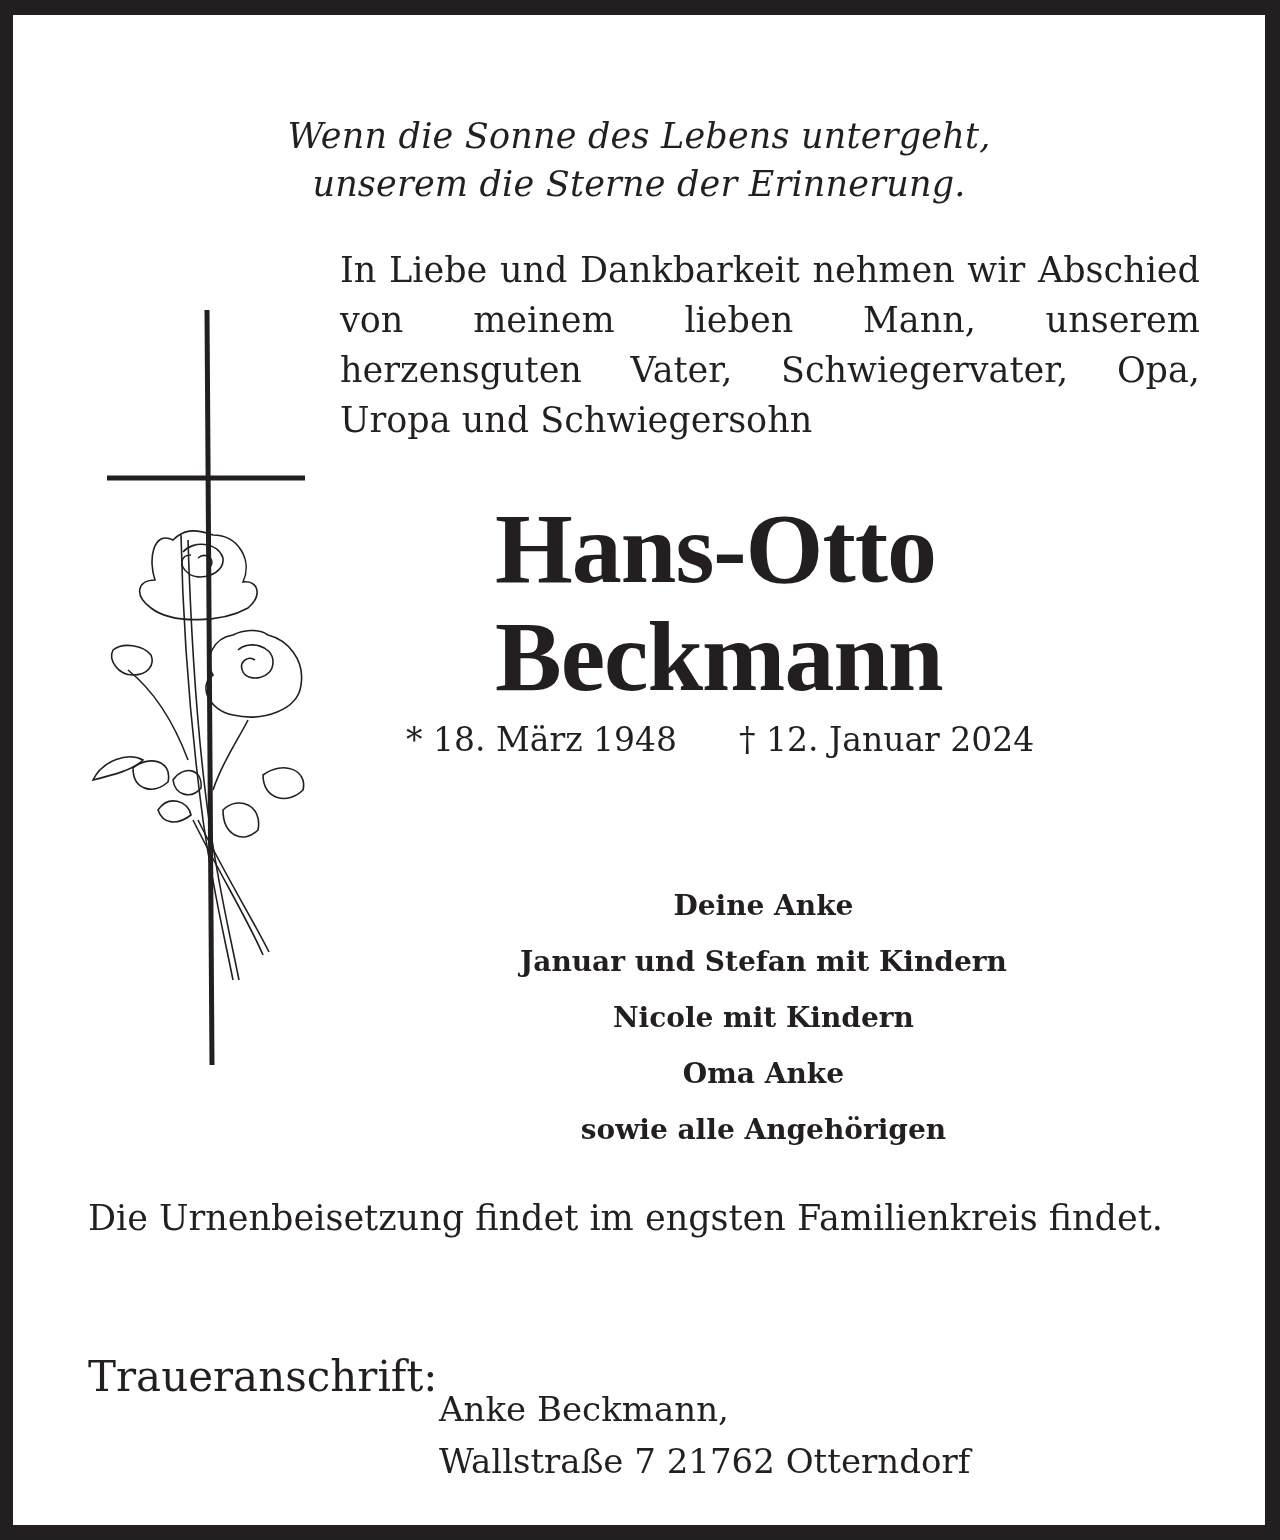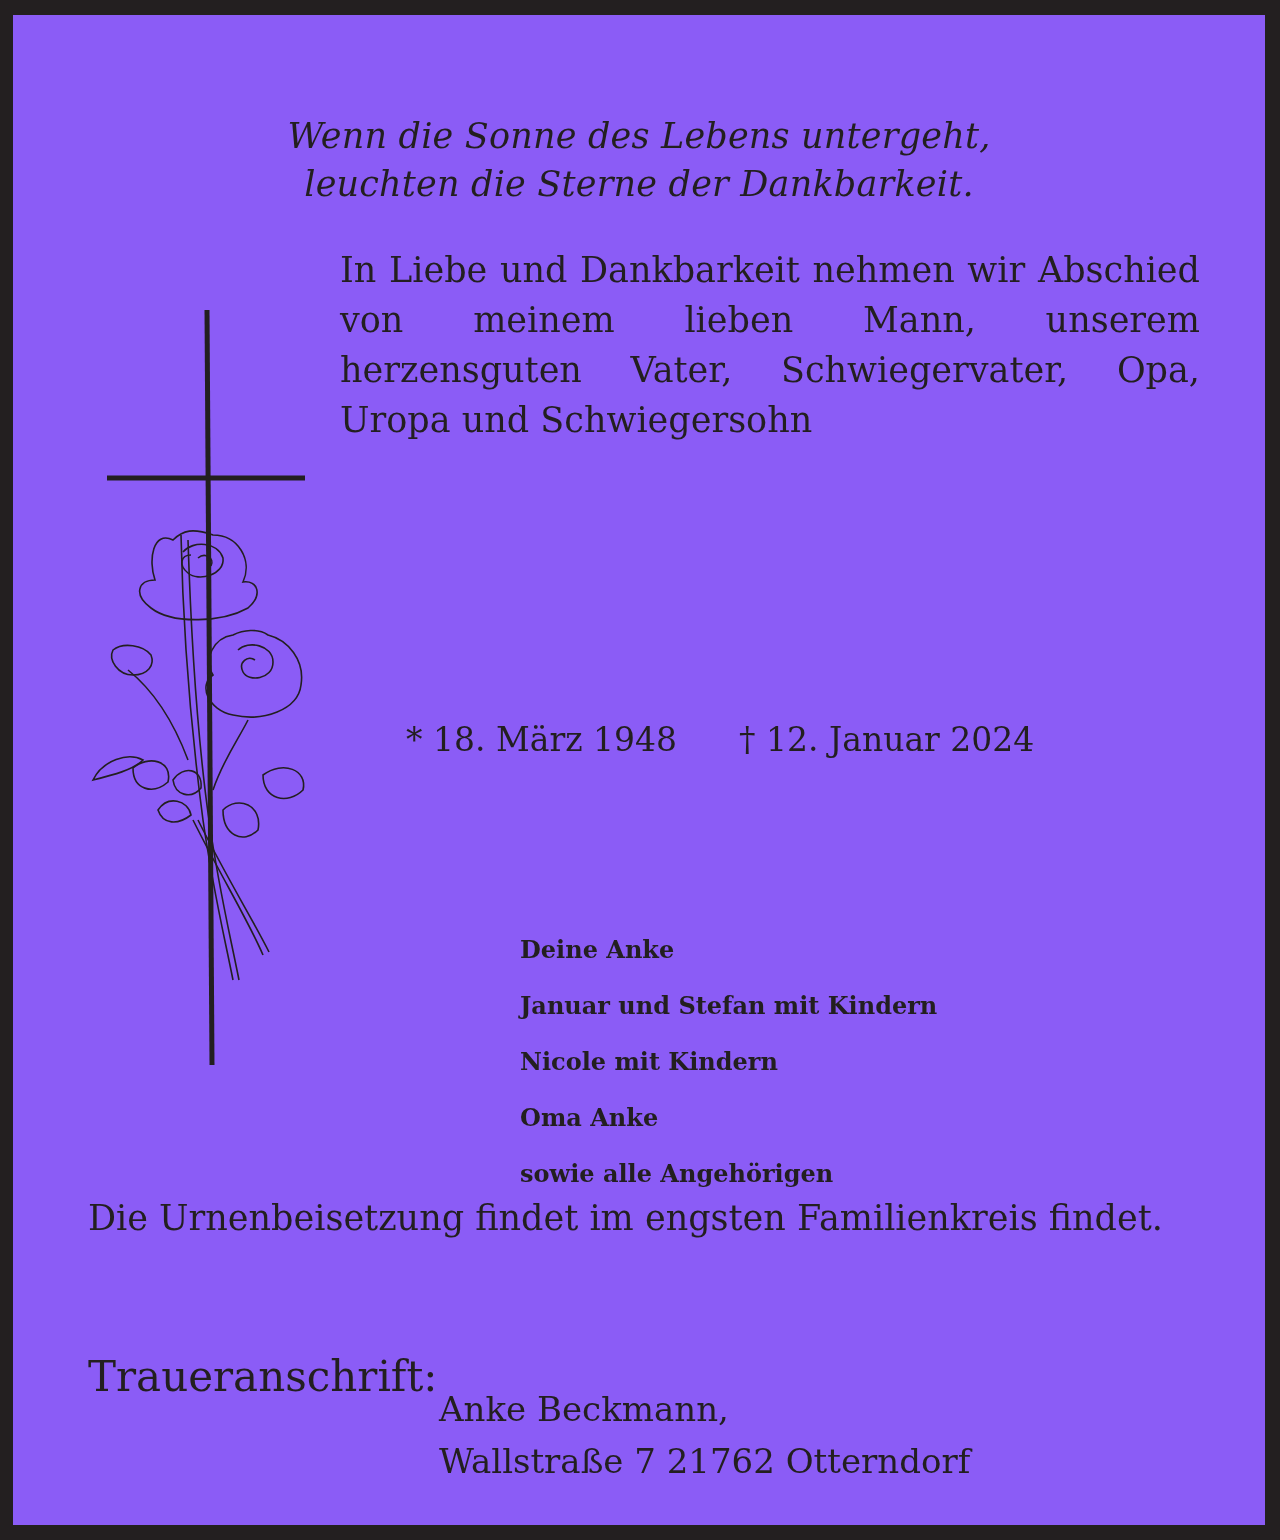--- a/index.html
+++ b/index.html
@@ -1,39 +1,39 @@
 <!DOCTYPE html>
 <html><head>
 <meta charset="utf-8">
 <style>
   html,body{margin:0;padding:0;}
   body{width:1280px;height:1540px;background:#231f20;position:relative;overflow:hidden;}
-  .page{position:absolute;left:13px;top:15px;width:1252px;height:1510px;background:#8b5cf6;color:#231f20;font-family:"DejaVu Serif","Liberation Serif",serif;}
+  .page{position:absolute;left:13px;top:15px;width:1252px;height:1510px;background:#ffffff;color:#231f20;font-family:"DejaVu Serif","Liberation Serif",serif;}
   .abs{position:absolute;}
   .quote{left:0;width:1252px;top:97px;text-align:center;font-style:italic;font-size:35px;line-height:48px;letter-spacing:0.2px;}
   .intro{left:327px;top:230px;width:860px;font-size:35px;line-height:50px;text-align:justify;}
   .name{left:482px;top:480px;font-family:"Liberation Serif",serif;font-weight:bold;font-size:100px;line-height:108px;letter-spacing:-1px;}
   .dates{left:393px;top:700px;font-size:33px;line-height:50px;white-space:pre;text-align:center;}
   .dates span{display:inline-block;}
   .trauer{left:507px;top:797px;font-size:34px;line-height:50px;}
-  .family{left:507px;top:907px;font-size:24px;font-weight:bold;line-height:56px;}
+  .family{left:507px;top:863px;font-size:28px;font-weight:bold;line-height:56px;text-align:center;}
   .family div{white-space:nowrap;}
   .burial{left:75px;top:1178px;width:1105px;font-size:35px;line-height:50px;text-align:justify;text-align-last:left;}
   .addr-label{left:75px;top:1336px;font-size:42px;line-height:52px;}
   .addr{left:426px;top:1336px;font-size:34px;line-height:52px;margin-top:32px;}
   .cross{left:60px;top:275px;}
 </style>
 </head>
 <body>
 
 <div class="page">
 
   <div class="abs quote">
     <div>Wenn die Sonne des Lebens untergeht,</div>
-    <div>leuchten die Sterne der Dankbarkeit.</div>
+    <div>unserem die Sterne der Erinnerung.</div>
   </div>
 
   <div class="abs intro">In Liebe und Dankbarkeit nehmen wir Abschied von meinem lieben Mann, unserem herzensguten Vater, Schwiegervater, Opa, Uropa und Schwiegersohn</div>
 
   <svg class="abs cross" width="240" height="780" viewBox="0 0 240 780">
     <g stroke="#231f20" fill="none">
       <line x1="134" y1="20" x2="139" y2="775" stroke-width="5"></line>
       <line x1="34" y1="188" x2="232" y2="188" stroke-width="5"></line>
       <g stroke-width="1.6">
         <path d="M100 250 C 80 240, 75 270, 82 290 C 65 290, 60 305, 78 318 C 100 335, 150 332, 175 318 C 190 305, 185 290, 170 292 C 180 270, 165 245, 140 245 C 120 238, 110 240, 100 250 Z"></path>
@@ -51,20 +51,24 @@
         <path d="M108 245 C 110 340, 118 440, 130 530 C 140 600, 150 640, 160 690"></path>
         <path d="M115 250 C 118 345, 124 445, 136 530 C 146 600, 156 640, 166 690"></path>
         <path d="M120 530 C 150 590, 175 630, 190 665"></path>
         <path d="M125 530 C 155 590, 180 630, 196 662"></path>
         <path d="M55 380 C 80 400, 100 430, 115 470"></path>
         <path d="M175 430 C 165 450, 150 470, 140 500"></path>
       </g>
     </g>
   </svg>
 
+  <div class="abs name">
+    <div>Hans-Otto</div>
+    <div>Beckmann</div>
+  </div>
 
   <div class="abs dates"><span>* 18. März 1948</span><span style="width:62px"></span><span>† 12. Januar 2024</span></div>
 
 
   <div class="abs family">
     <div>Deine Anke</div>
     <div>Januar und Stefan mit Kindern</div>
     <div>Nicole mit Kindern</div>
     <div>Oma Anke</div>
     <div>sowie alle Angehörigen</div>

